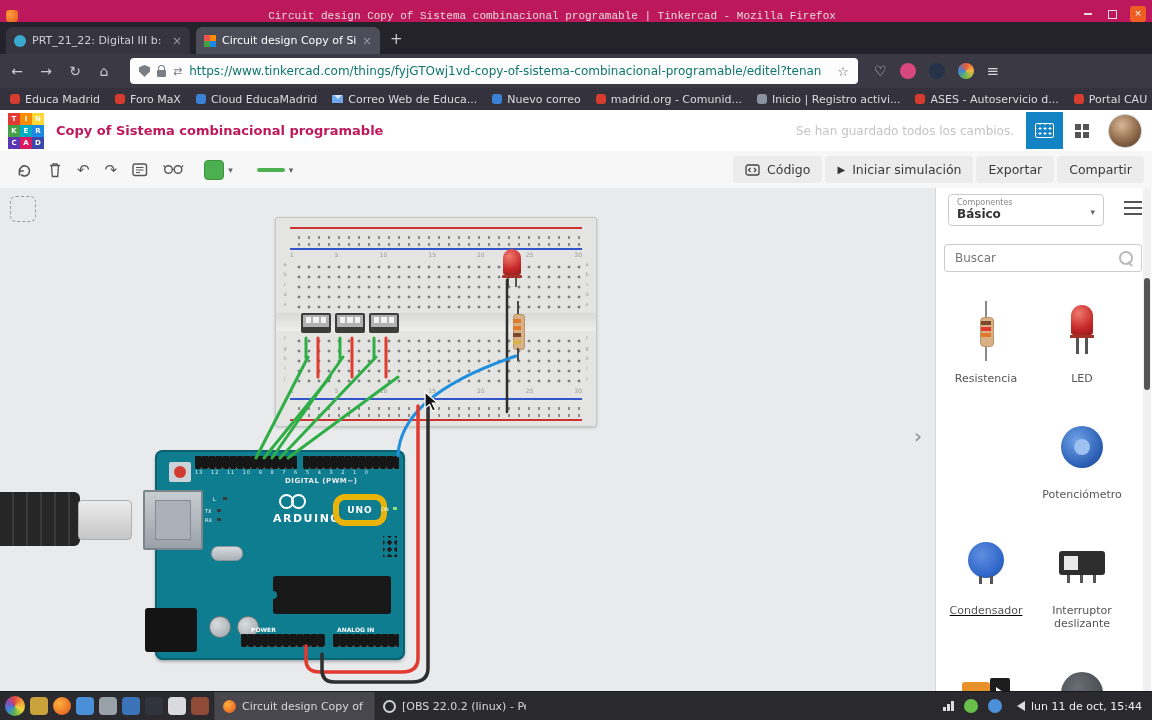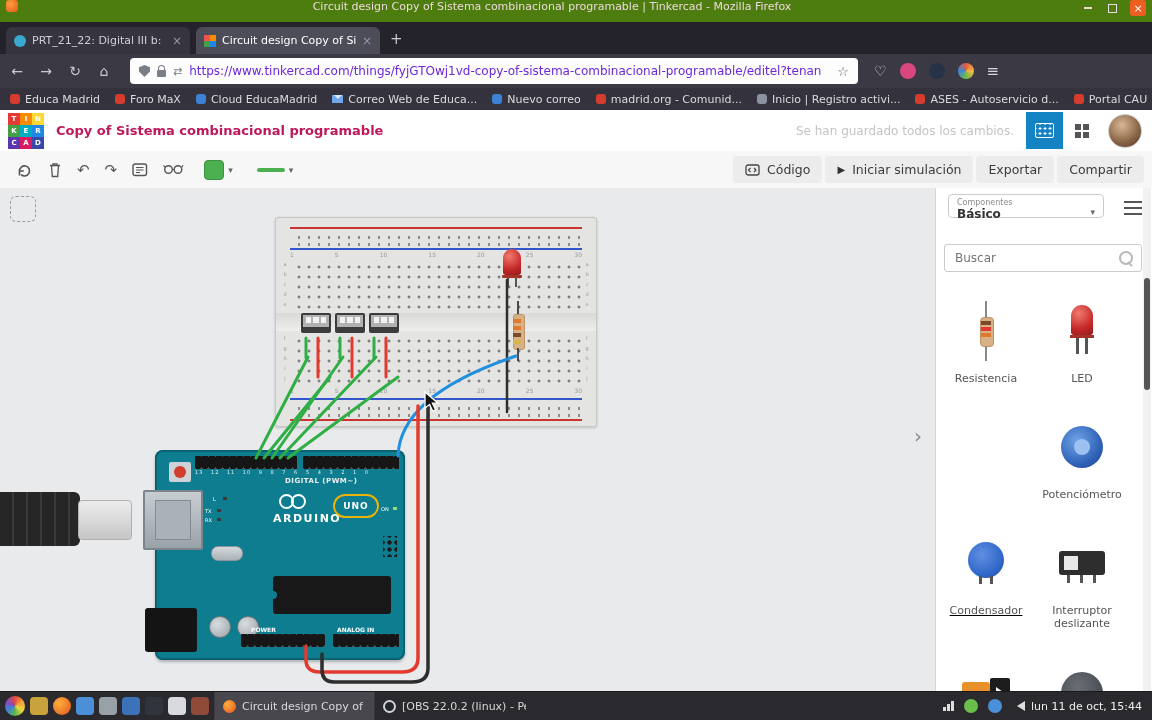--- a/index.html
+++ b/index.html
@@ -1,21 +1,21 @@
 <!DOCTYPE html>
 <html><head>
 <meta charset="utf-8">
 <style>
   html,body{margin:0;padding:0;background:#111;}
   .screen{position:relative;width:1152px;height:720px;overflow:hidden;
     font-family:"DejaVu Sans","Liberation Sans",sans-serif;background:#e9eaeb;}
 
   
-  .titlebar{position:absolute;top:0;left:0;right:0;height:22px;background:#4d7c0f;
-    display:flex;align-items:flex-start;color:#ecd9d9;font-size:11px;}
+  .titlebar{position:absolute;top:0;left:0;right:0;height:22px;background:#be185d;
+    display:flex;align-items:flex-end;color:#ecd9d9;font-size:11px;font-family:Liberation Mono, monospace;}
   .win-ico{width:12px;height:12px;border-radius:3px;margin:0 6px;
     background:radial-gradient(circle at 35% 35%,#ff9e3d,#e05a1a);}
   .title-text{flex:1;text-align:center;white-space:nowrap;overflow:hidden;}
   .win-controls{display:flex;align-items:center;gap:10px;padding-right:6px;}
   .wc{width:15px;height:15px;display:flex;align-items:center;justify-content:center;font-size:11px;color:#eddcdc;}
   .wc.min::after{content:"";width:8px;height:2px;background:#eddcdc;}
   .wc.max::after{content:"";width:7px;height:7px;border:1.5px solid #eddcdc;}
   .wc.close{background:#ee5e22;border-radius:3px;color:#fff;width:16px;height:16px;}
 
   
@@ -37,21 +37,21 @@
     display:flex;align-items:center;}
   .nav-btn{width:24px;text-align:center;color:#c9c9d0;font-size:14px;margin-left:5px;}
   .urlbar{height:26px;background:#fdfdfd;border-radius:4px;margin-left:14px;width:710px;
     display:flex;align-items:center;padding:0 9px;gap:7px;}
   .shield{width:11px;height:12px;background:#7a7f85;flex:none;
     clip-path:polygon(50% 0,100% 18%,100% 55%,50% 100%,0 55%,0 18%);}
   .lock{width:9px;height:7px;background:#7a7f85;border-radius:1px;position:relative;margin-top:4px;flex:none;}
   .lock::before{content:"";position:absolute;left:1px;top:-5px;width:5px;height:6px;
     border:1.5px solid #7a7f85;border-bottom:none;border-radius:4px 4px 0 0;}
   .url-arrows{color:#7a7f85;font-size:11px;}
-  .url-text{flex:1;color:#6d28d9;font-size:12px;white-space:nowrap;overflow:hidden;}
+  .url-text{flex:1;color:#0f766e;font-size:12px;white-space:nowrap;overflow:hidden;}
   .url-star{color:#6a6a70;font-size:13px;}
   .nav-right{display:flex;align-items:center;gap:13px;margin-left:16px;}
   .ext-heart{color:#c9c9d0;font-size:14px;}
   .ext-dot{width:16px;height:16px;border-radius:50%;}
   .ext-pink{background:#d8487e;}.ext-dark{background:#253248;}
   .ext-multi{background:conic-gradient(#e85a3a,#f2b744,#6fba4a,#3a87d8,#e85a3a);}
   .menu-ico{color:#d5d5da;font-size:15px;}
 
   
   .bmbar{position:absolute;top:88px;left:0;right:0;height:22px;background:#34333d;
@@ -127,21 +127,21 @@
     display:flex;align-items:center;justify-content:center;}
   .ard-reset i{width:12px;height:12px;border-radius:50%;background:#d23b2f;}
   .ard-usb{position:absolute;left:-12px;top:40px;width:56px;height:56px;border:2px solid #7c848c;border-radius:2px;
     background:linear-gradient(#c8cdd2,#9aa2a9);}
   .ard-usb i{position:absolute;inset:8px 10px;background:#aab1b8;border:1px solid #848b92;}
   .ard-jack{position:absolute;left:-10px;top:158px;width:52px;height:44px;background:#141414;border-radius:3px;}
   .ard-inf{position:absolute;left:124px;top:44px;display:flex;}
   .ard-inf i{width:11px;height:11px;border:2.5px solid #fff;border-radius:50%;}
   .ard-inf i+i{margin-left:-3px;}
   .ard-brand{position:absolute;left:118px;top:62px;color:#fff;font-size:11px;font-weight:bold;letter-spacing:1.5px;}
-  .ard-uno{position:absolute;left:178px;top:44px;width:42px;height:20px;border:2px solid #eab308;border-radius:12px;
+  .ard-uno{position:absolute;left:178px;top:44px;width:42px;height:20px;border:6px solid #eab308;border-radius:12px;
     color:#fff;font-size:9px;font-weight:bold;text-align:center;line-height:20px;letter-spacing:1px;}
   .tinytxt{position:absolute;color:#fff;font-size:5px;}
   .ard-chip{position:absolute;left:118px;top:126px;width:118px;height:38px;background:#181818;border-radius:3px;}
   .ard-chip::before{content:"";position:absolute;left:-4px;top:15px;width:8px;height:8px;border-radius:50%;background:#0e7d90;}
   .ard-crystal{position:absolute;left:56px;top:96px;width:30px;height:13px;border-radius:7px;
     background:linear-gradient(#d5d9dc,#aab1b7);border:1px solid #8d949b;}
   .ard-cap{position:absolute;width:20px;height:20px;border-radius:50%;border:1px solid #777;
     background:radial-gradient(circle at 35% 35%,#d9dde0,#9aa1a8);}
   .ard-icsp{position:absolute;left:228px;top:86px;width:14px;height:21px;
     background-image:radial-gradient(circle,#1c1c1c 2px,transparent 2.4px);background-size:7px 7px;background-position:3px 3px;}
@@ -175,21 +175,21 @@
   .resistor{position:abs;position:absolute;left:237px;top:83px;width:10px;height:60px;}
   .res-leg{position:absolute;left:4px;width:2px;background:#4a4a4a;}
   .res-body{position:absolute;left:0;top:13px;width:10px;height:34px;background:#d8b286;border-radius:3px;border:1px solid #bb9468;}
   .res-band{position:absolute;left:0;width:8px;height:4px;}
 
   .cursor-svg{position:absolute;left:424px;top:203px;z-index:10;}
 
   
   .panel{position:absolute;right:0;top:0;width:216px;height:504px;background:#fff;
     border-left:1px solid #d5d5d5;overflow:hidden;}
-  .pn-drop{position:absolute;left:12px;top:6px;width:156px;height:24px;border:1px solid #ccc;border-radius:4px;
+  .pn-drop{position:absolute;left:12px;top:6px;width:156px;height:32px;border:1px solid #ccc;border-radius:4px;
     padding:3px 8px;box-sizing:border-box;}
   .pn-drop .gl{font-size:8px;color:#8a8a8a;}
   .pn-drop .gv{font-size:12px;color:#333;font-weight:bold;}
   .pn-drop .chev{position:absolute;right:8px;top:12px;margin:0;}
   .pn-view{position:absolute;right:10px;top:13px;width:18px;height:14px;
     background:repeating-linear-gradient(#555 0 2px,transparent 2px 6px);}
   .pn-search{position:absolute;left:8px;top:56px;width:198px;height:28px;border:1px solid #ccc;border-radius:3px;
     box-sizing:border-box;display:flex;align-items:center;padding:0 8px;}
   .pn-search input{border:none;outline:none;flex:1;font-size:12px;color:#444;
     font-family:"DejaVu Sans","Liberation Sans",sans-serif;}

